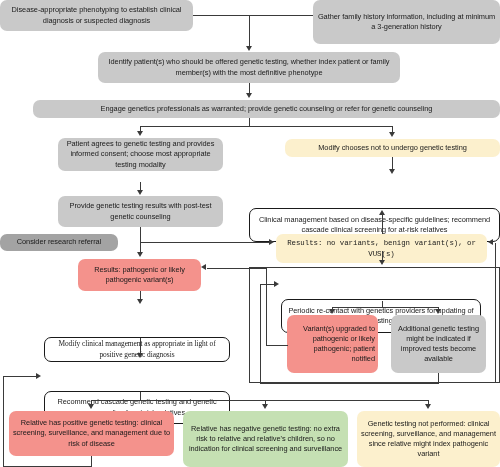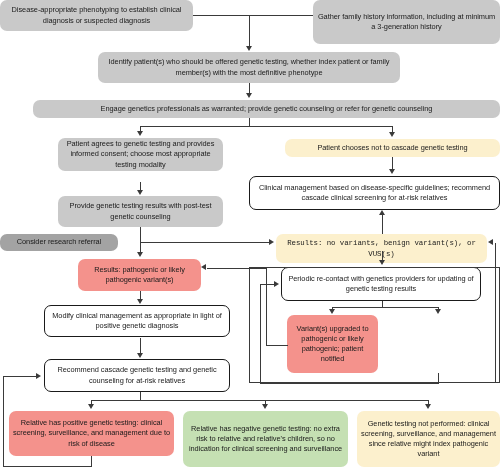--- a/index.html
+++ b/index.html
@@ -24,21 +24,21 @@
     padding:2px 3px;
     letter-spacing:-0.05px;
     border-radius:7px;
   }
   .fill-gray{background:#c9c9c9;}
   .fill-yellow{background:#fcf0cd;}
   .fill-red{background:#f4928c;}
   .fill-green{background:#c5e0b3;}
   .fill-blue{background:#a3a3a3;}
   .fill-white{background:#ffffff;}
-  .bordered{border:1.6px solid #1a1a1a;}
+  .bordered{border:1.6px solid #1a1a1a;margin-top:32px;}
   .group-box{
     position:absolute;
     box-sizing:border-box;
     border:1px solid #3a3a3a;
     background:transparent;
   }
   .ln{position:absolute;background:#3a3a3a;}
   .lnh{height:1px;}
   .lnv{width:1px;}
   .arrow{
@@ -74,38 +74,39 @@
   <div class="node fill-gray" style="left:0px;top:0px;width:193px;height:31px;">Disease-appropriate phenotyping to establish clinical diagnosis or suspected diagnosis</div>
 
   <div class="node fill-gray" style="left:313px;top:0px;width:187px;height:44px;">Gather family history information, including at minimum a 3-generation history</div>
 
   <div class="node fill-gray" style="left:98px;top:52px;width:302px;height:31px;">Identify patient(s) who should be offered genetic testing, whether index patient or family member(s) with the most definitive phenotype</div>
 
   <div class="node fill-gray" style="left:33px;top:100px;width:467px;height:18px;">Engage genetics professionals as warranted; provide genetic counseling or refer for genetic counseling</div>
 
   <div class="node fill-gray" style="left:58px;top:138px;width:165px;height:33px;">Patient agrees to genetic testing and provides informed consent; choose most appropriate testing modality</div>
 
-  <div class="node fill-yellow" style="left:285px;top:139px;width:215px;height:18px;">Patient chooses not to cascade genetic testing</div>
+  <div class="node fill-yellow" style="left:285px;top:139px;width:215px;height:18px;">Modify chooses not to undergo genetic testing</div>
 
   <div class="node fill-gray" style="left:58px;top:196px;width:165px;height:31px;">Provide genetic testing results with post-test genetic counseling</div>
 
   <div class="node fill-white bordered" style="left:249px;top:176px;width:251px;height:34px;">Clinical management based on disease-specific guidelines; recommend cascade clinical screening for at-risk relatives</div>
 
   <div class="node fill-blue" style="left:0px;top:234px;width:118px;height:17px;">Consider research referral</div>
 
   <div class="node fill-yellow" style="left:276px;top:234px;width:211px;height:29px;font-family:Liberation Mono, monospace;">Results: no variants, benign variant(s), or VUS(s)</div>
 
   <div class="node fill-red" style="left:78px;top:259px;width:123px;height:32px;">Results: pathogenic or likely pathogenic variant(s)</div>
 
   <div class="node fill-white bordered" style="left:281px;top:267px;width:200px;height:34px;">Periodic re-contact with genetics providers for updating of genetic testing results</div>
 
-  <div class="node fill-white bordered" style="left:44px;top:305px;width:186px;height:32px;">Modify clinical management as appropriate in light of positive genetic diagnosis</div>
+  <div class="node fill-white bordered" style="left:44px;top:305px;width:186px;height:25px;font-family:Liberation Serif, serif;">Modify clinical management as appropriate in light of positive genetic diagnosis</div>
 
-  <div class="node fill-red" style="left:287px;top:315px;width:91px;height:58px;">Variant(s) upgraded to pathogenic or likely pathogenic; patient notified</div>
+  <div class="node fill-red" style="left:287px;top:315px;width:91px;height:58px;text-align:right;">Variant(s) upgraded to pathogenic or likely pathogenic; patient notified</div>
 
+  <div class="node fill-gray" style="left:391px;top:315px;width:95px;height:58px;">Additional genetic testing might be indicated if improved tests become available</div>
 
   <div class="node fill-white bordered" style="left:44px;top:359px;width:186px;height:33px;">Recommend cascade genetic testing and genetic counseling for at-risk relatives</div>
 
   <div class="node fill-red" style="left:9px;top:411px;width:165px;height:45px;">Relative has positive genetic testing: clinical screening, surveillance, and management due to risk of disease</div>
 
   <div class="node fill-green" style="left:183px;top:411px;width:165px;height:56px;">Relative has negative genetic testing: no extra risk to relative and relative's children, so no indication for clinical screening and surveillance</div>
 
   <div class="node fill-yellow" style="left:357px;top:411px;width:143px;height:56px;">Genetic testing not performed: clinical screening, surveillance, and management since relative might index pathogenic variant</div>
 
   <div class="group-box" style="left:249px;top:267px;width:251px;height:116px;"></div>

